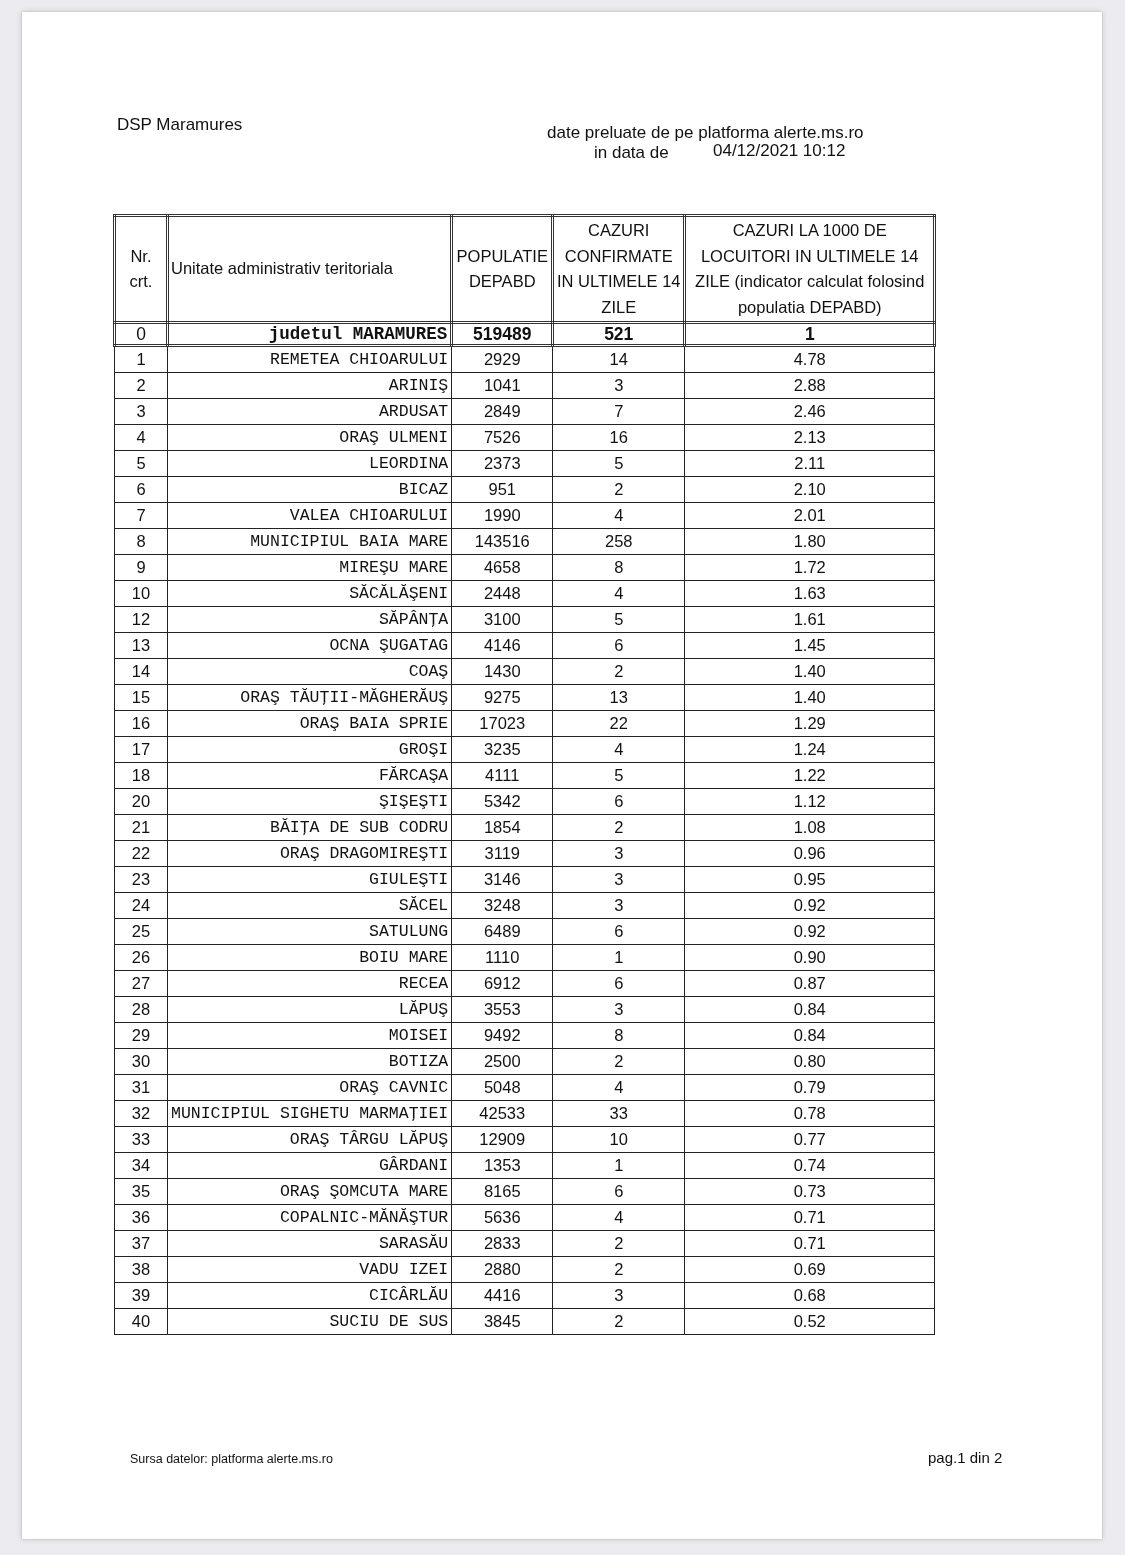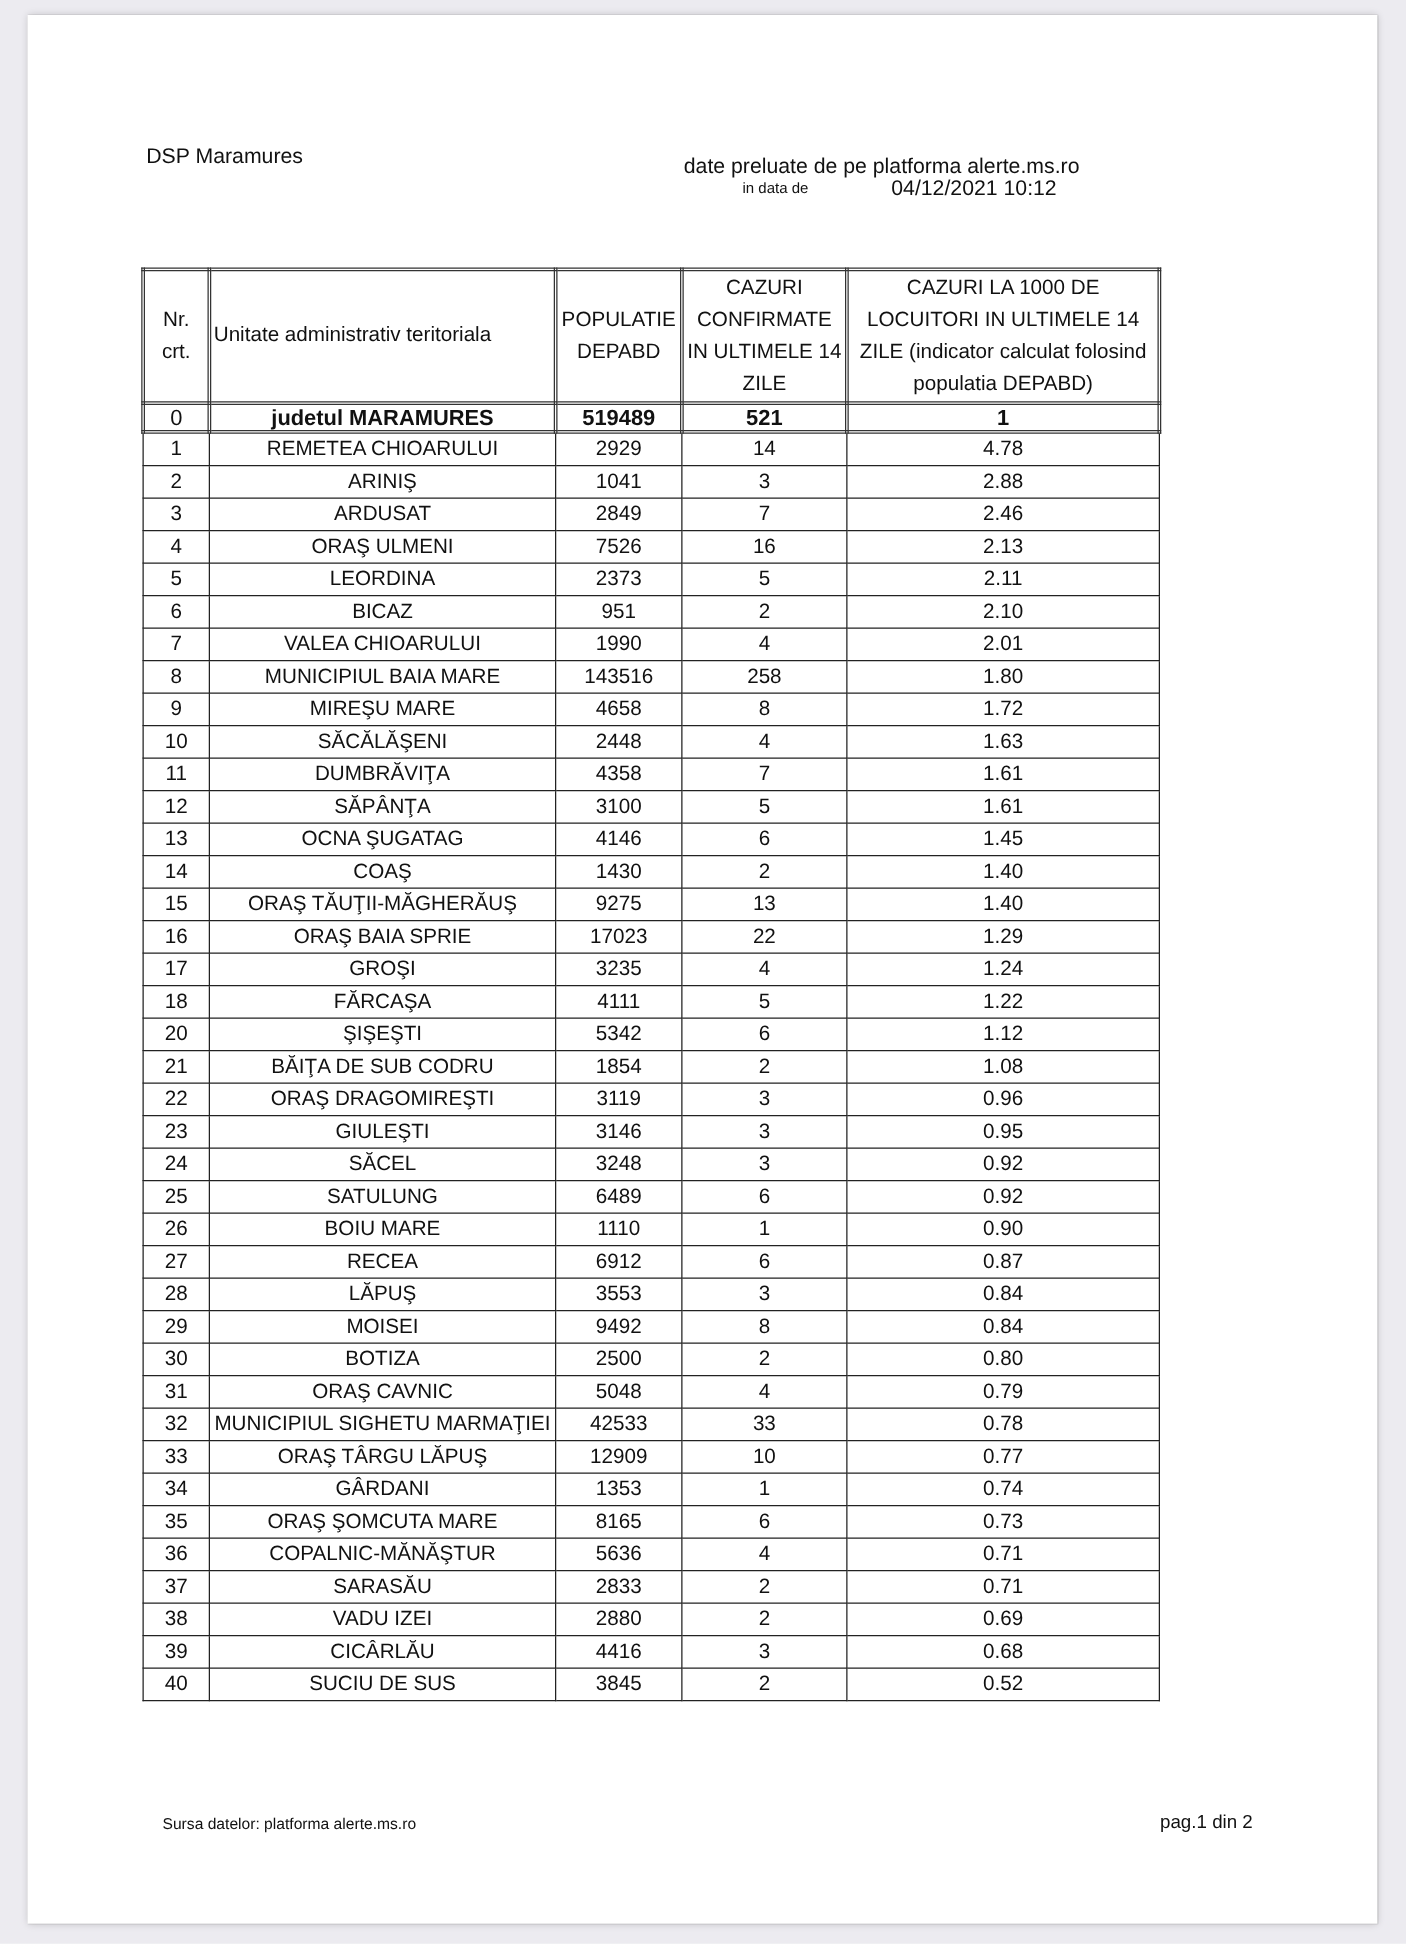--- a/index.html
+++ b/index.html
@@ -33,21 +33,21 @@
   .hdr-right {
     position: absolute;
     left: 525px;
     top: 111px;
     font-size: 17px;
   }
   .hdr-date-label {
     position: absolute;
     left: 572px;
     top: 131px;
-    font-size: 12px;
+    font-size: 17px;
   }
   .hdr-date-value {
     position: absolute;
     left: 691px;
     top: 129px;
     font-size: 17px;
   }
   table.data {
     position: absolute;
     left: 91px;
@@ -85,21 +85,21 @@
   }
   table.data tr.total td {
     border: 3px double #333;
     font-weight: bold;
     font-size: 17.5px;
     height: 20px;
     line-height: 20px;
   }
   table.data tr.total td.nr { font-weight: normal; }
   .center { text-align: center; }
-  .left { text-align: center; }
+  .left { text-align: right; font-family: Liberation Mono, monospace; }
   .footer-left {
     position: absolute;
     left: 108px;
     top: 1440px;
     font-size: 12.5px;
   }
   .footer-right {
     position: absolute;
     left: 906px;
     top: 1437px;
@@ -204,27 +204,20 @@
           <td class="center">1.72</td>
         </tr>
         <tr>
           <td class="center">10</td>
           <td class="left">SĂCĂLĂŞENI</td>
           <td class="center">2448</td>
           <td class="center">4</td>
           <td class="center">1.63</td>
         </tr>
         <tr>
-          <td class="center">11</td>
-          <td class="left">DUMBRĂVIŢA</td>
-          <td class="center">4358</td>
-          <td class="center">7</td>
-          <td class="center">1.61</td>
-        </tr>
-        <tr>
           <td class="center">12</td>
           <td class="left">SĂPÂNŢA</td>
           <td class="center">3100</td>
           <td class="center">5</td>
           <td class="center">1.61</td>
         </tr>
         <tr>
           <td class="center">13</td>
           <td class="left">OCNA ŞUGATAG</td>
           <td class="center">4146</td>

